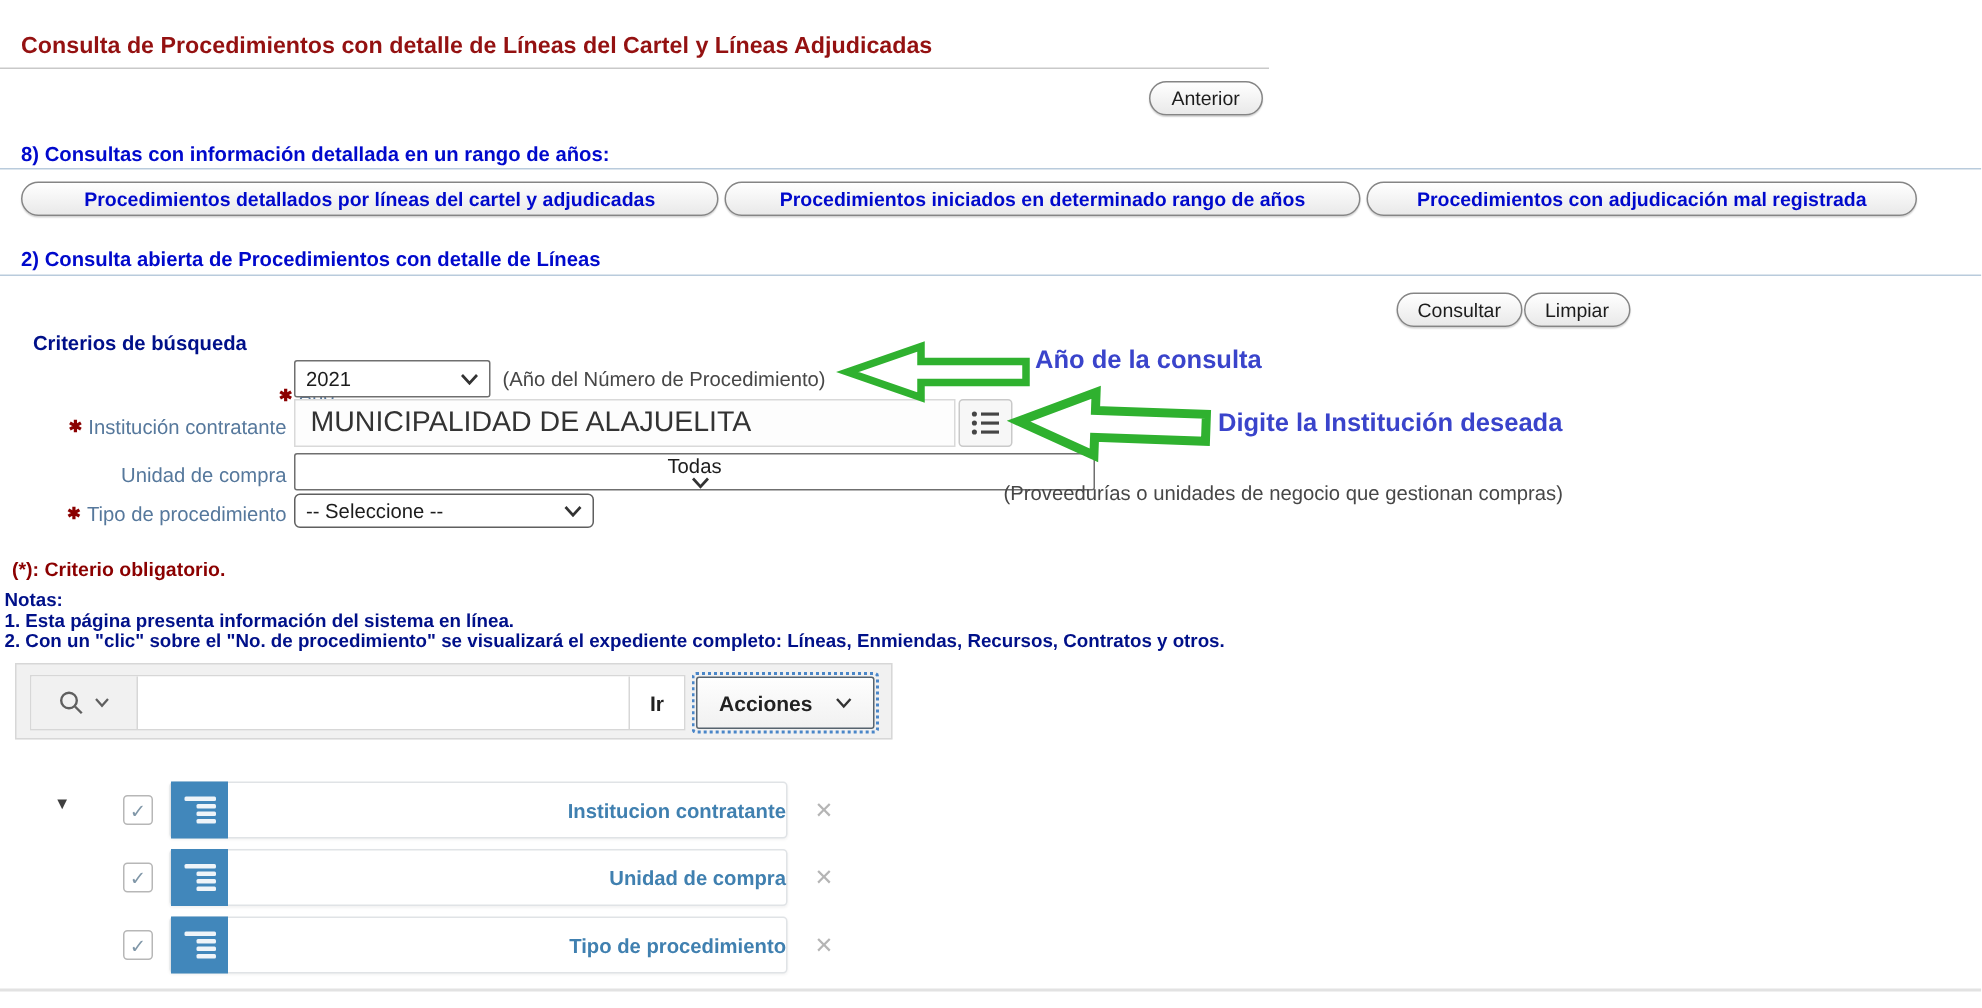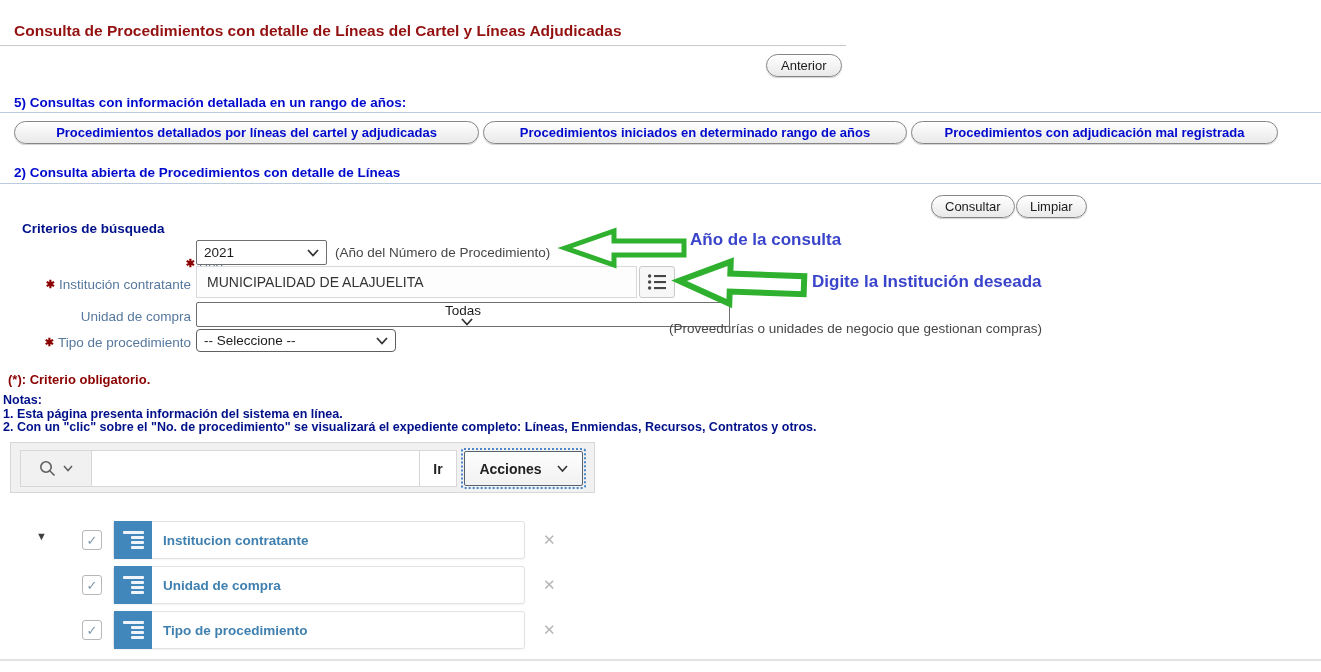--- a/index.html
+++ b/index.html
@@ -26,21 +26,21 @@
   .req{color:#8b0000;font-size:11px;margin-right:4px;vertical-align:1px;font-weight:bold;}
 
   .sel{position:absolute;display:flex;align-items:center;justify-content:space-between;
        box-sizing:border-box;border:1px solid #6f6f6f;border-radius:2px;background:#fff;
        padding:0 7px;font-size:13.5px;color:#1c1c1c;cursor:pointer;}
   .sel .chev{flex:none;margin-left:8px;display:flex;align-items:center;}
 
   .hint{position:absolute;font-size:13.5px;color:#474747;white-space:nowrap;}
 
   .txtin{position:absolute;box-sizing:border-box;border:1px solid #d9d9d9;background:#fdfdfd;
-         padding:0 10px;font-size:14px;color:#333;font-family:"Liberation Sans",sans-serif;}
+         padding:0 10px;font-size:19px;color:#333;font-family:"Liberation Sans",sans-serif;}
 
   .listbtn{position:absolute;box-sizing:border-box;width:36px;height:32px;border:1px solid #c9c9c9;
            border-radius:3px;background:#f7f7f7;display:flex;align-items:center;justify-content:center;cursor:pointer;}
 
   .rednote{left:8px;top:372px;font-size:13px;font-weight:bold;color:#8b0000;}
   .navnote{font-size:12.5px;font-weight:bold;color:#001089;white-space:nowrap;}
 
   .ann-text{position:absolute;font-size:17px;font-weight:bold;color:#3a44cb;white-space:nowrap;}
 
   .toolbar{left:10px;top:442px;width:585px;height:51px;background:#f1f1f1;
@@ -57,42 +57,42 @@
   .accbtn{box-sizing:border-box;width:119px;height:35px;border:1px solid #56636e;border-radius:2px;
           background:linear-gradient(#fefefe,#f1f1f1);display:flex;align-items:center;justify-content:center;
           gap:15px;font-size:14px;font-weight:600;color:#222;}
 
   .expander{position:absolute;left:36px;font-size:11px;color:#3f3f3f;cursor:pointer;}
   .cbx{position:absolute;left:82px;width:20px;height:20px;box-sizing:border-box;border:1px solid #b7b7b7;
        border-radius:3px;background:#fff;display:flex;align-items:center;justify-content:center;
        font-size:13px;color:#8097a8;cursor:pointer;}
   .colbox{position:absolute;left:113px;width:412px;height:38px;box-sizing:border-box;background:#fff;
           border:1px solid #e0e3e6;border-radius:3px;box-shadow:0 1px 2px rgba(0,0,0,.05);
-          display:flex;align-items:center;cursor:pointer;}
+          display:flex;align-items:center;cursor:pointer;justify-content:space-between;}
   .colicon{width:38px;height:38px;flex:none;background:#4187bb;display:flex;align-items:center;justify-content:center;}
   .bars{width:21px;display:flex;flex-direction:column;gap:2px;}
   .bars div{height:3px;background:#eef4f9;border-radius:1px;}
   .bars .b1{width:21px;}
   .bars .bs{width:13px;margin-left:auto;}
   .collabel{margin-left:11px;font-size:13.5px;font-weight:bold;color:#4080b0;}
   .closex{position:absolute;left:543px;font-size:15px;color:#b5b5b5;cursor:pointer;}
 
   .arrow-svg{position:absolute;overflow:visible;}
 </style>
 </head>
 <body>
 
 <div id="stage">
 
   <div class="abs page-title">Consulta de Procedimientos con detalle de Líneas del Cartel y Líneas Adjudicadas</div>
   <div class="hline" style="left:0;top:45px;width:846px;"></div>
 
   <div class="pill plain" style="left:766px;top:54px;padding:0 14px;">Anterior</div>
 
-  <div class="abs sec-head" style="left:14px;top:95px;">5) Consultas con información detallada en un rango de años:</div>
+  <div class="abs sec-head" style="left:14px;top:95px;">8) Consultas con información detallada en un rango de años:</div>
   <div class="hline sec-line" style="left:0;top:112px;width:1321px;"></div>
 
   <div class="pill blue" style="left:483px;top:121px;width:424px;">Procedimientos iniciados en determinado rango de años</div>
   <div class="pill blue" style="left:14px;top:121px;width:465px;">Procedimientos detallados por líneas del cartel y adjudicadas</div>
   <div class="pill blue" style="left:911px;top:121px;width:367px;">Procedimientos con adjudicación mal registrada</div>
 
   <div class="abs sec-head" style="left:14px;top:165px;">2) Consulta abierta de Procedimientos con detalle de Líneas</div>
   <div class="hline sec-line" style="left:0;top:183px;width:1321px;"></div>
 
   <div class="pill plain" style="left:931px;top:195px;padding:0 13px;">Consultar</div>

